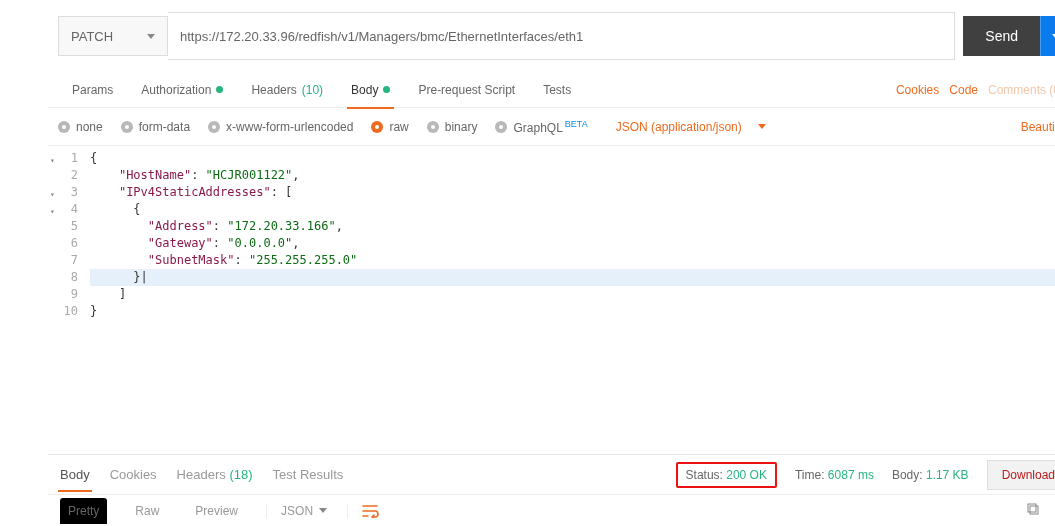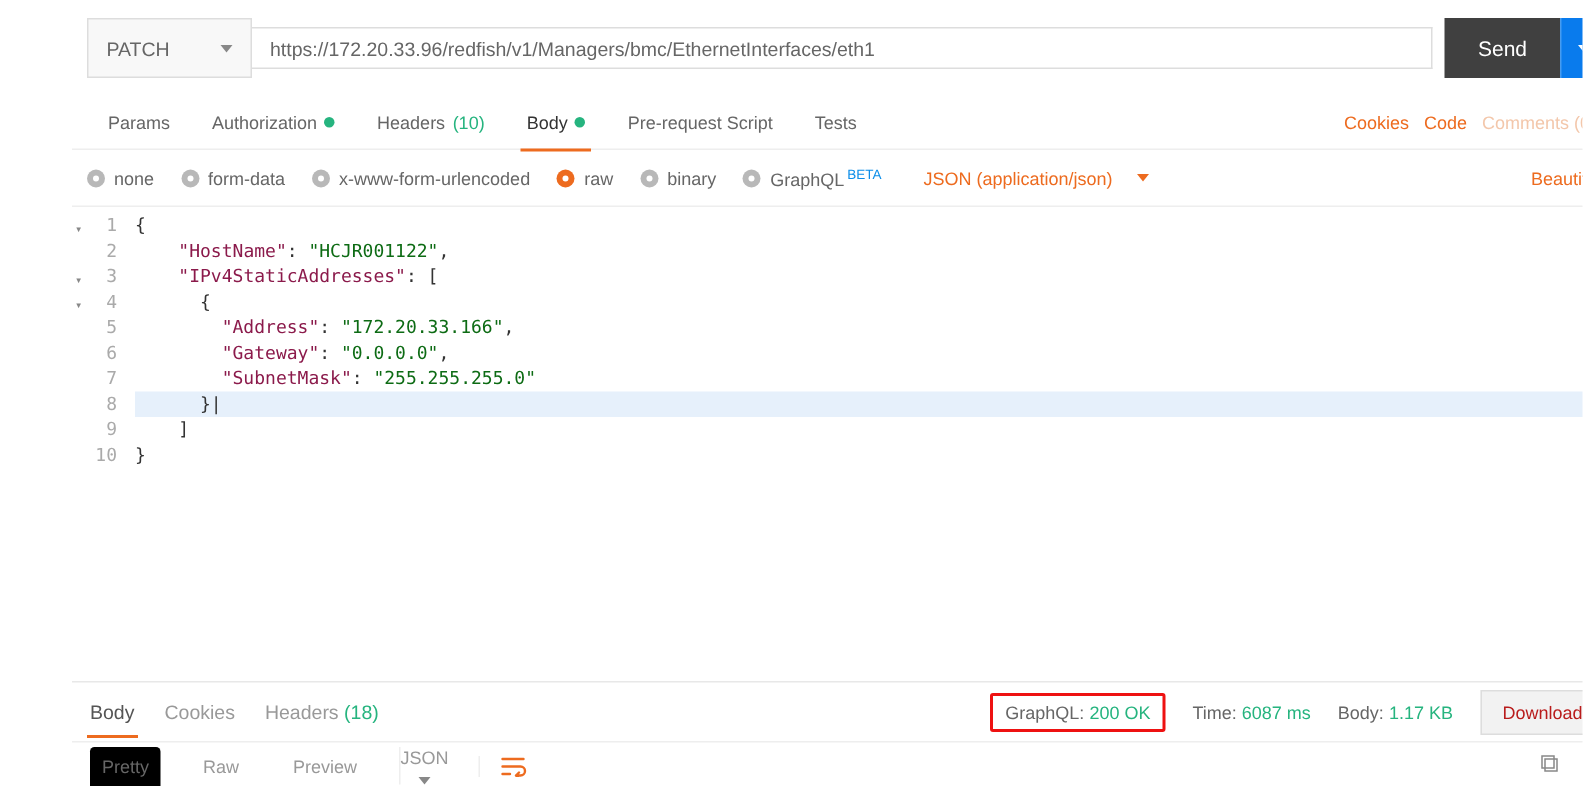--- a/index.html
+++ b/index.html
@@ -4,21 +4,21 @@
 <style>
 * { box-sizing: border-box; margin: 0; padding: 0; }
 body { font-family: -apple-system, BlinkMacSystemFont, "Segoe UI", Arial, sans-serif; font-size: 12px; color: #505050; background: #fff; }
 .app { width: 1055px; height: 526px; display: flex; position: relative; margin-left: 48px; }
 .main { flex: 1; display: flex; flex-direction: column; background: #fff; }
 .right-bar { width: 23px; background: #0d47a1; }
 
 
 .request-bar { display: flex; align-items: center; padding: 12px 10px; gap: 0; }
 .method-select { width: 110px; height: 40px; border: 1px solid #ddd; background: #f8f8f8; display: flex; align-items: center; justify-content: space-between; padding: 0 12px; font-size: 13px; color: #666; cursor: pointer; }
-.url-input { flex: 1; height: 28px; border: 1px solid #ddd; border-left: none; padding: 0 12px; font-size: 13px; color: #666; outline: none; }
+.url-input { flex: 1; height: 48px; border: 1px solid #ddd; border-left: none; padding: 0 12px; font-size: 13px; color: #666; outline: none; }
 .send-group { display: flex; margin-left: 8px; }
 .btn-send { height: 40px; background: #404040; color: #fff; border: none; padding: 0 22px; font-size: 14px; cursor: pointer; }
 .btn-send-drop { width: 30px; height: 40px; background: #097bed; border: none; border-left: 1px solid rgba(255,255,255,0.25); color: #fff; cursor: pointer; display:flex;align-items:center;justify-content:center; }
 .save-group { display: flex; margin-left: 8px; }
 .btn-save { height: 40px; background: #f2f2f2; border: 1px solid #ddd; padding: 0 18px; font-size: 13px; color: #666; cursor: pointer; }
 .btn-save-drop { width: 28px; height: 40px; background: #f2f2f2; border: 1px solid #ddd; border-left: none; color: #888; cursor: pointer; display:flex;align-items:center;justify-content:center; }
 
 
 .req-tabs { display: flex; align-items: center; padding: 0 10px; height: 36px; border-bottom: 1px solid #eee; position: relative; }
 .req-tab { padding: 0 14px; height: 36px; display: flex; align-items: center; gap: 5px; font-size: 12px; color: #666; cursor: pointer; position: relative; }
@@ -60,21 +60,21 @@
 .resp-tab.active::after { content: ""; position: absolute; bottom: 0; left: 0; right: 0; height: 2px; background: #ed6b1f; }
 .resp-meta { margin-left: auto; display: flex; align-items: center; gap: 18px; font-size: 12px; color: #666; }
 .meta-green { color: #26b47f; }
 .status-box { border: 2px solid #e11; padding: 4px 8px; border-radius: 2px; }
 .btn-download { background: #f2f2f2; border: 1px solid #ddd; padding: 7px 14px; font-size: 12px; color: #b91c1c; cursor: pointer; }
 
 
 .fmt-bar { height: 32px; border-top: 1px solid #eee; display: flex; align-items: center; padding: 0 12px; gap: 20px; font-size: 12px; color: #999; }
 .fmt-tab { cursor: pointer; padding: 6px 8px; }
 .fmt-tab.active { background: #000000; color: #666; border-radius: 3px 3px 0 0; }
-.fmt-select { display: flex; align-items: center; gap: 6px; cursor: pointer; border-left:1px solid #eee; padding-left:0;flex-direction:column; }
+.fmt-select { display: flex; align-items: center; gap: 6px; cursor: pointer; border-left:1px solid #eee; padding-left:14px; }
 .wrap-icon { color: #ed6b1f; font-size: 16px; border-left:1px solid #eee; padding-left:14px; }
 .fmt-right { margin-left: auto; display: flex; gap: 14px; color: #888; align-items:center; }
 .ic { width: 14px; height: 14px; display: inline-block; }
 
 .caret-down { width: 0; height: 0; border-left: 4px solid transparent; border-right: 4px solid transparent; border-top: 5px solid #888; display: inline-block; }
 .caret-down.white { border-top-color: #fff; }
 .caret-down.orange { border-top-color: #ed6b1f; }
 
 svg { display: block; }
 </style>
@@ -201,24 +201,25 @@
     </div>
 
     <div class="resp-bar">
       <div class="resp-tabs">
         <div class="resp-tab active">Body</div>
         <div class="resp-tab">Cookies</div>
         <div class="resp-tab">
           <span>Headers</span>
           <span class="count">(18)</span>
         </div>
+        <div class="resp-tab">Test Results</div>
       </div>
       <div class="resp-meta">
         <span class="status-box">
-          <span>GraphQL:</span>
+          <span>Status:</span>
           <span class="meta-green">200 OK</span>
         </span>
         <span>
           <span>Time:</span>
           <span class="meta-green">6087 ms</span>
         </span>
         <span>
           <span>Body:</span>
           <span class="meta-green">1.17 KB</span>
         </span>

